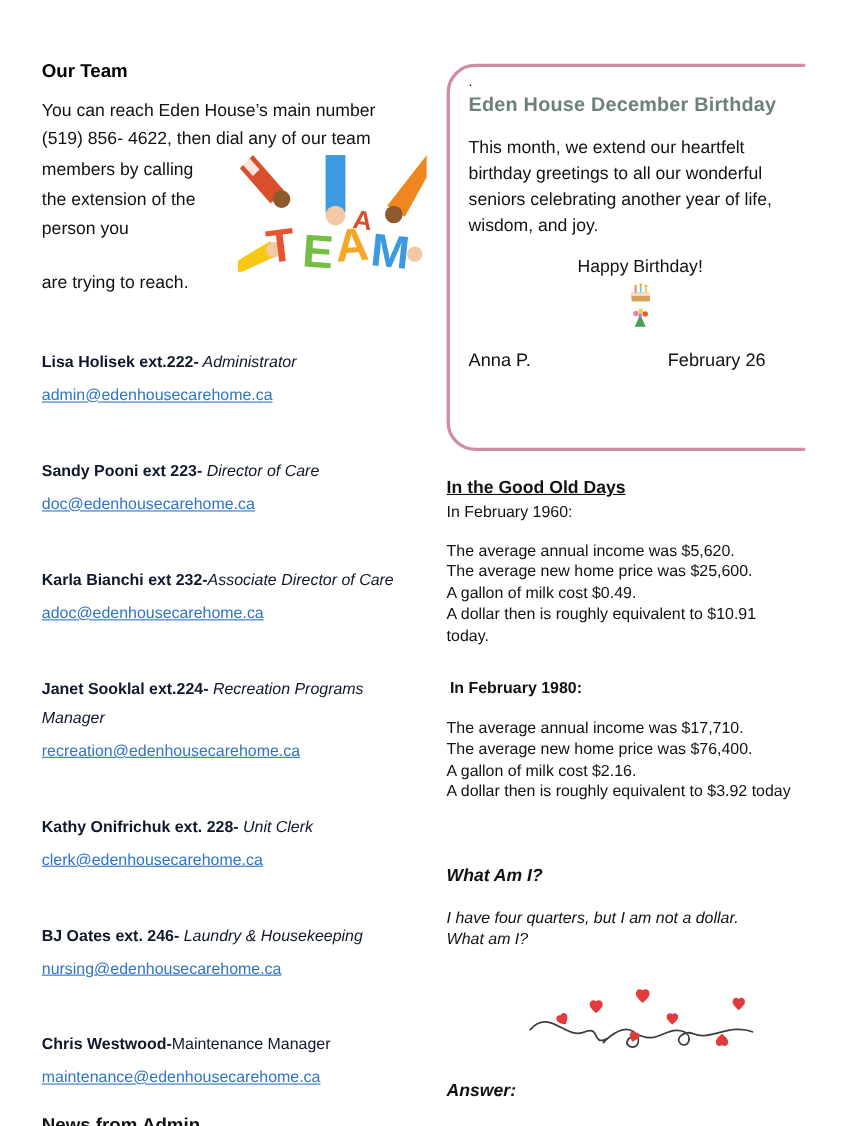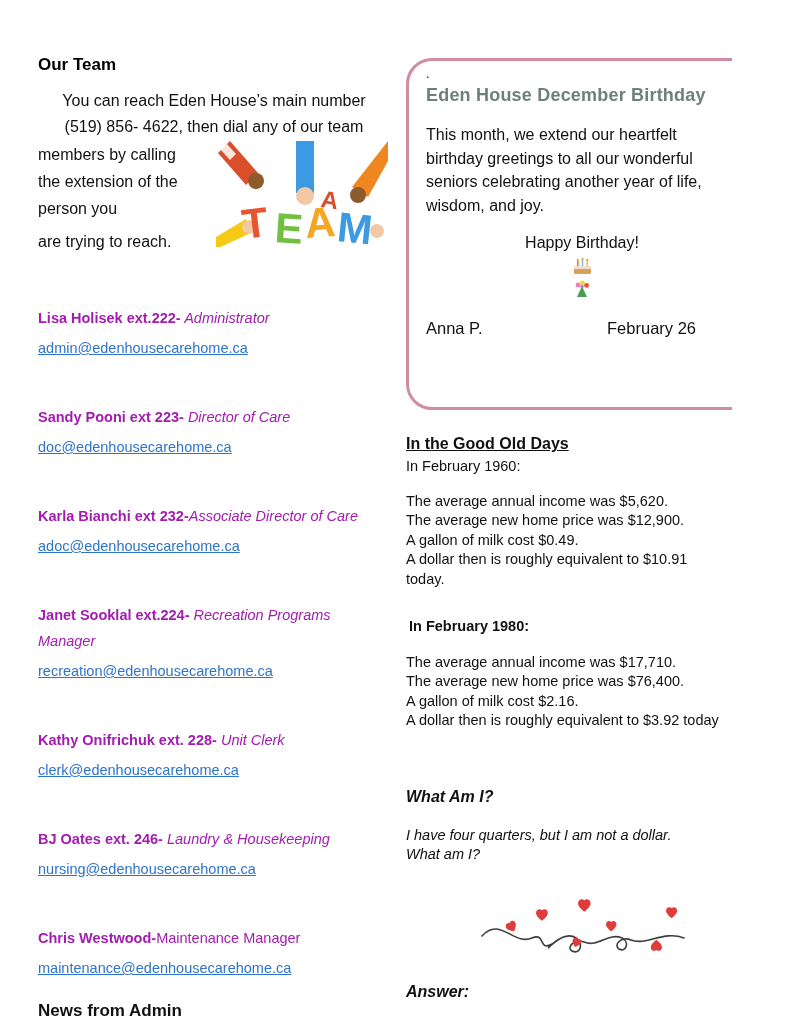--- a/index.html
+++ b/index.html
@@ -3,29 +3,29 @@
 <meta charset="utf-8">
 <style>
   html,body{margin:0;padding:0;background:#fff;}
   .page{
     position:relative;width:732px;height:1024px;background:#ffffff;
     font-family:"Liberation Sans",sans-serif;color:#111;overflow:hidden;
   }
   
   .left-col{position:absolute;left:38px;top:55px;width:352px;}
   .our-team{font-size:17px;font-weight:bold;margin:0 0 13px 0;color:#000;}
-  .intro-line{font-size:16px;line-height:26px;white-space:nowrap;text-align:center;}
+  .intro-line{font-size:16px;line-height:26px;white-space:nowrap;}
   .intro-flex{position:relative;margin-top:1px;min-height:118px;}
   .intro-narrow{font-size:16px;line-height:27px;white-space:nowrap;}
-  .intro-last{margin-top:6px;}
+  .intro-last{margin-top:22px;}
   .team-img{position:absolute;right:2px;top:0;width:172px;height:106px;}
   .members{margin-top:46px;}
   .member{margin-bottom:47px;}
   .member:last-child{margin-bottom:6px;}
-  .m-name{font-size:14.5px;font-weight:bold;line-height:26px;color:#a21caf;}
+  .m-name{font-size:14.5px;font-weight:bold;line-height:26px;color:#0f172a;}
   .m-role{font-weight:normal;font-style:italic;}
   .m-role.plain{font-style:normal;}
   .m-email{margin-top:8px;}
   .m-email a{color:#2e74c8;text-decoration:underline;font-size:14.5px;cursor:pointer;}
   .news-title{font-size:17px;font-weight:bold;margin:24px 0 0 0;}
   
   .right-col{position:absolute;left:406px;top:58px;width:358px;}
   .birthday-box{
     box-sizing:border-box;width:352px;height:352px;
     border:3px solid #cf8d9f;border-radius:26px;padding:6px 17px 10px 17px;
@@ -153,21 +153,21 @@
         <span>Anna P.</span>
         <span class="b-date">February 26</span>
       </div>
     </div>
 
     <div class="gods">
       <div class="g-title">In the Good Old Days</div>
       <div class="g-sub">In February 1960:</div>
       <div class="facts">
         <div class="fact">The average annual income was $5,620.</div>
-        <div class="fact">The average new home price was $12,900.</div>
+        <div class="fact">The average new home price was $25,600.</div>
         <div class="fact">A gallon of milk cost $0.49.</div>
         <div class="fact">A dollar then is roughly equivalent to $10.91</div>
         <div class="fact">today.</div>
       </div>
       <div class="g-sub2-wrap">
         <span class="g-sub bold">In February 1980:</span>
       </div>
       <div class="facts second">
         <div class="fact">The average annual income was $17,710.</div>
         <div class="fact">The average new home price was $76,400.</div>

